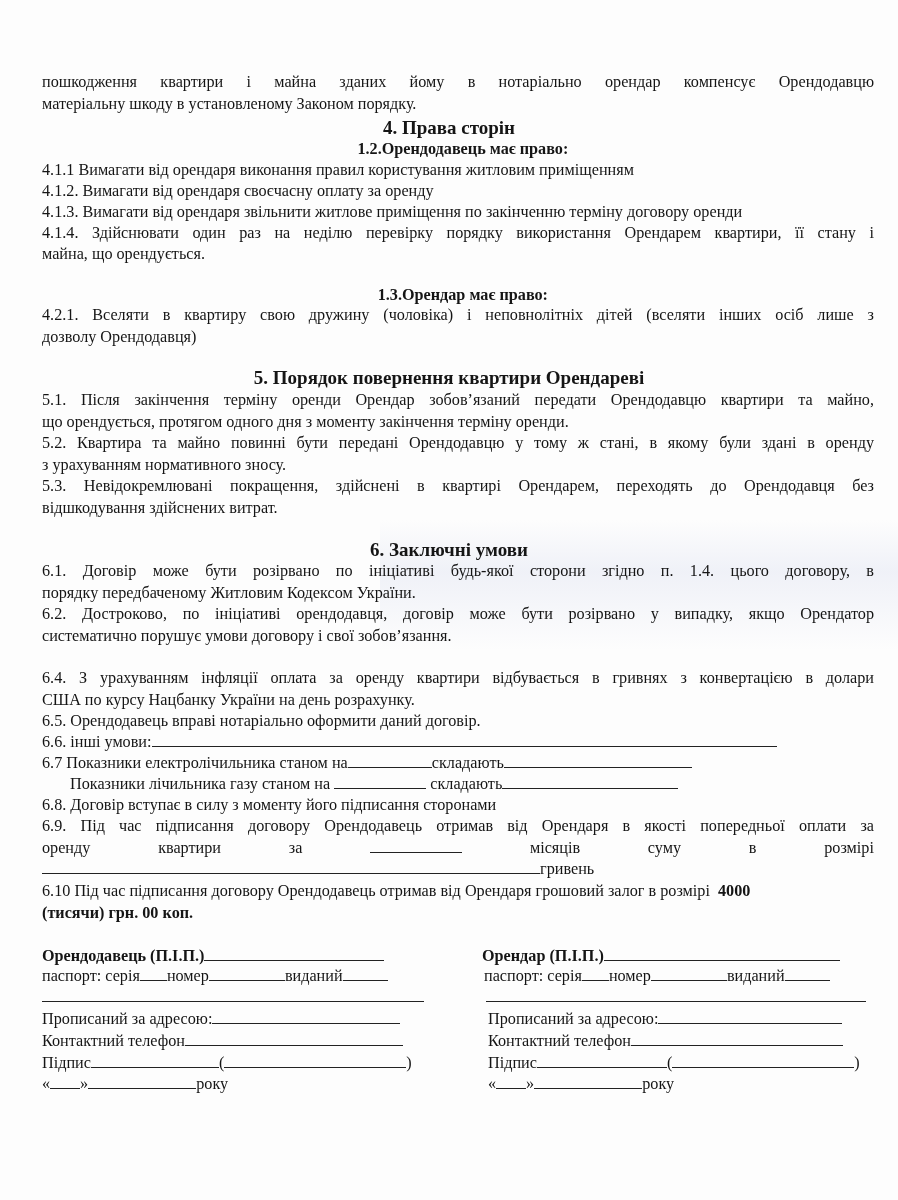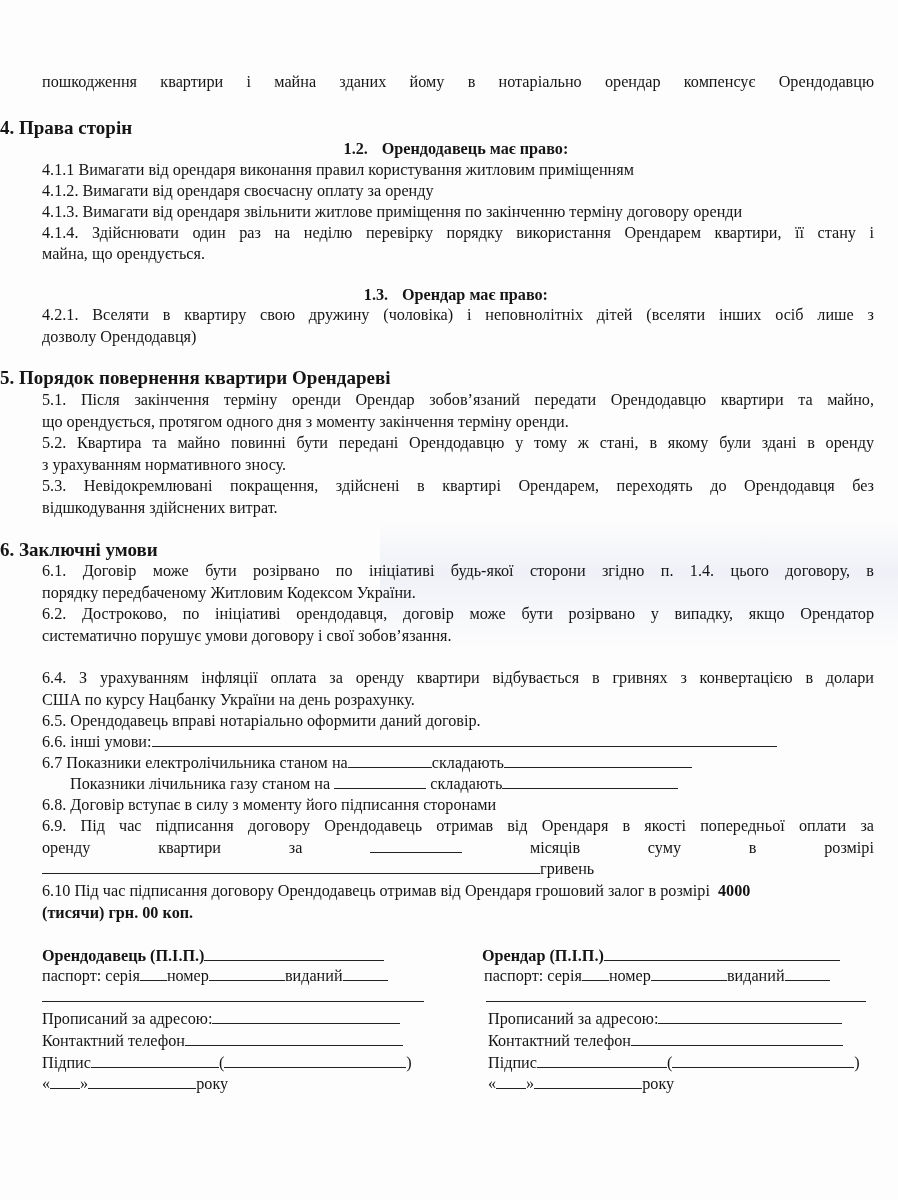--- a/index.html
+++ b/index.html
@@ -3,34 +3,35 @@
 <meta charset="utf-8">
 <style>
   html, body { margin: 0; padding: 0; background: #ffffff; }
   body { width: 898px; height: 1200px; position: relative; overflow: hidden;
          font-family: "Liberation Serif", "DejaVu Serif", serif; color: #151515; }
   .page { position: absolute; left: 0; top: 0; width: 898px; height: 1200px; background: #fdfdfd; }
   .tint { position: absolute; left: 380px; top: 520px; width: 518px; height: 130px;
           background: linear-gradient(180deg, rgba(225,228,240,0) 0%, rgba(228,231,243,0.55) 40%, rgba(225,228,240,0) 100%); }
   .ln { position: absolute; left: 42px; font-size: 16.2px; line-height: 20px; white-space: nowrap; }
   .just { width: 832px; text-align: justify; text-align-last: justify; white-space: normal; }
-  .h1 { position: absolute; left: 0; width: 898px; font-weight: bold; font-size: 19px; line-height: 22px; }
+  .h1 { position: absolute; left: 0; width: 898px; text-align: center; font-weight: bold; font-size: 19px; line-height: 22px; }
   .h2 { position: absolute; left: 0; width: 898px; text-align: center; font-weight: bold; font-size: 16.2px; line-height: 20px; }
-  .h2 .num { display: inline-block; width: 52px; text-align: center; }
+  .h2 .num { display: inline-block; width: 52px; text-align: right; }
   .blank { display: inline-block; border-bottom: 1px solid #222; height: 14px; vertical-align: baseline; }
   .b { font-weight: bold; }
   .col { position: absolute; font-size: 16.2px; line-height: 22px; white-space: nowrap; }
 </style>
 </head>
 <body>
 
 <div class="page">
   <div class="tint"></div>
 
   <div class="ln just" style="top:72px">пошкодження квартири і майна зданих йому в нотаріально орендар компенсує Орендодавцю</div>
+  <div class="ln" style="top:94px">матеріальну шкоду в установленому Законом порядку.</div>
 
   <div class="h1" style="top:117px">4.  Права сторін</div>
   <div class="h2" style="top:139px">
     <span class="num">1.2.</span><span>Орендодавець має право:</span>
   </div>
   <div class="ln" style="top:160px">4.1.1 Вимагати від орендаря виконання правил користування житловим приміщенням</div>
   <div class="ln" style="top:181px">4.1.2. Вимагати від орендаря своєчасну оплату за оренду</div>
   <div class="ln" style="top:202px">4.1.3. Вимагати від орендаря звільнити житлове приміщення по закінченню терміну договору оренди</div>
   <div class="ln just" style="top:223px">4.1.4. Здійснювати один раз на неділю перевірку порядку використання Орендарем квартири, її стану і</div>
   <div class="ln" style="top:244px">майна, що орендується.</div>

